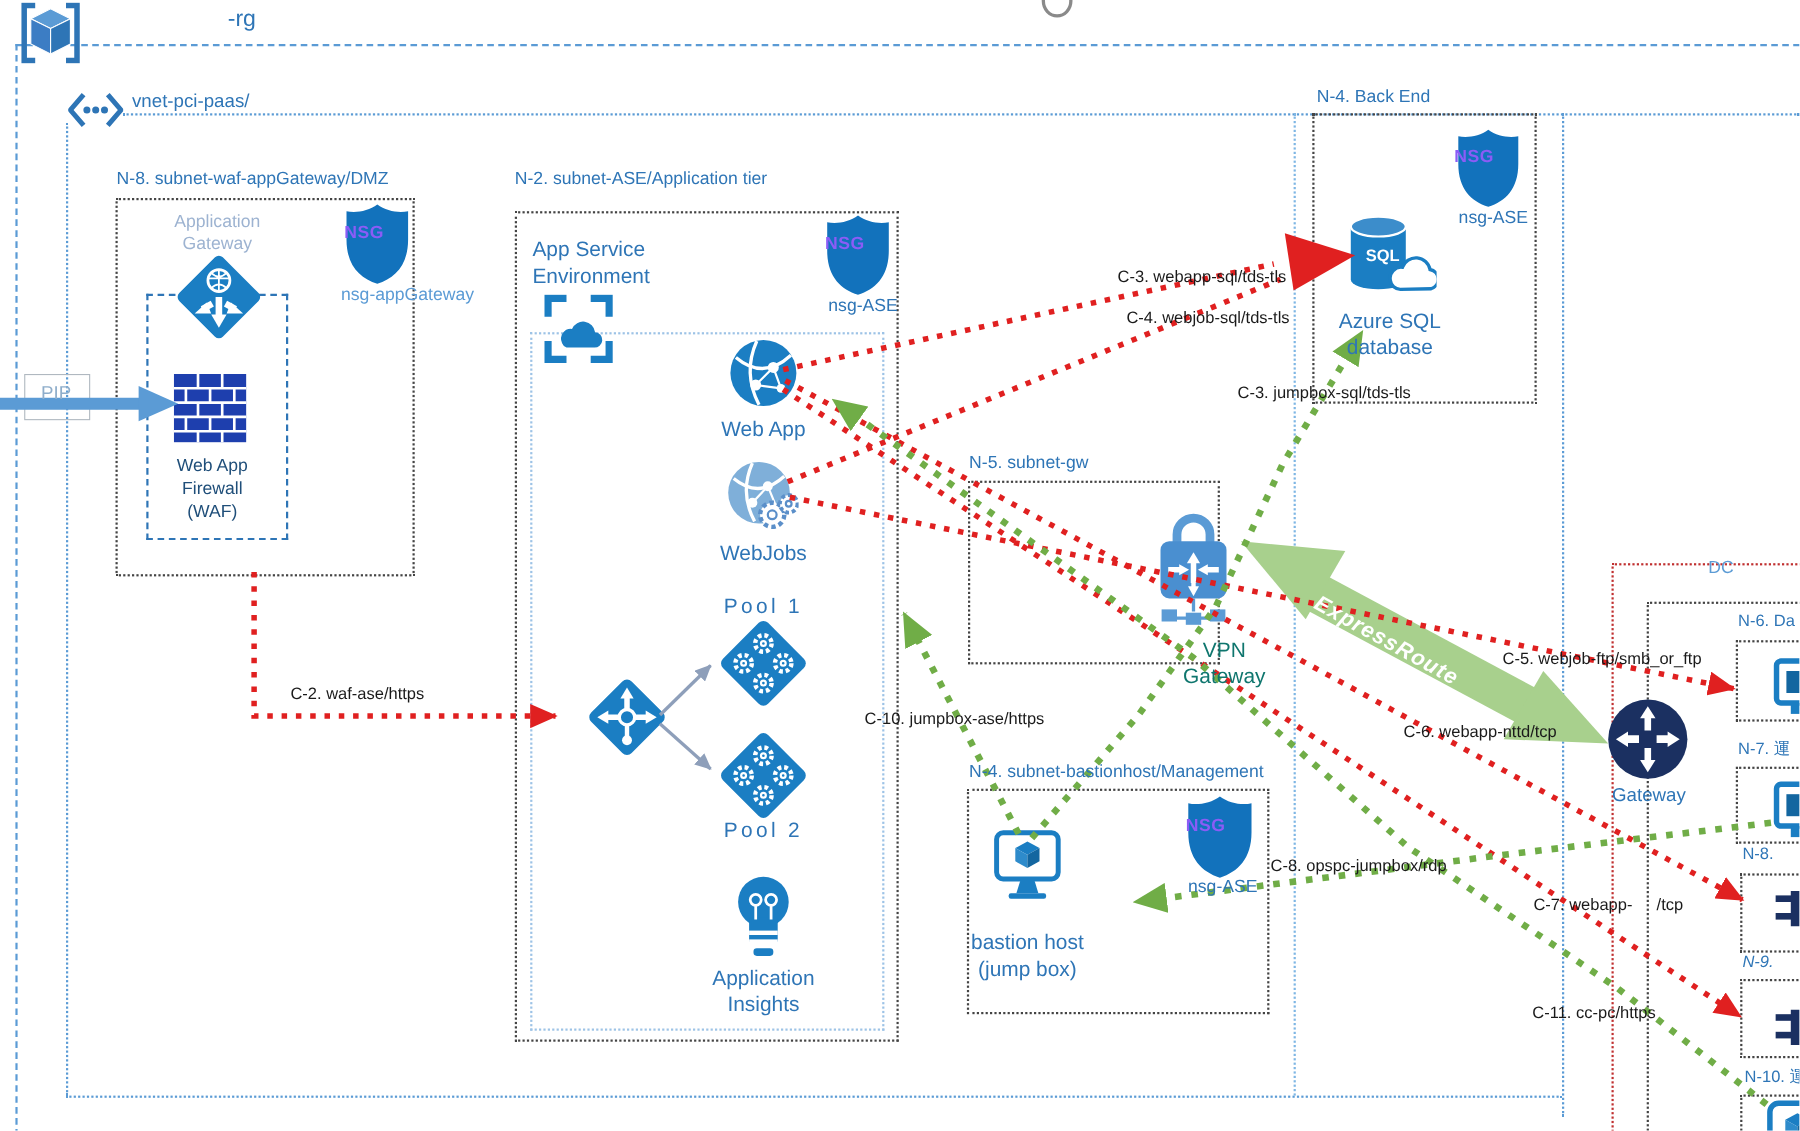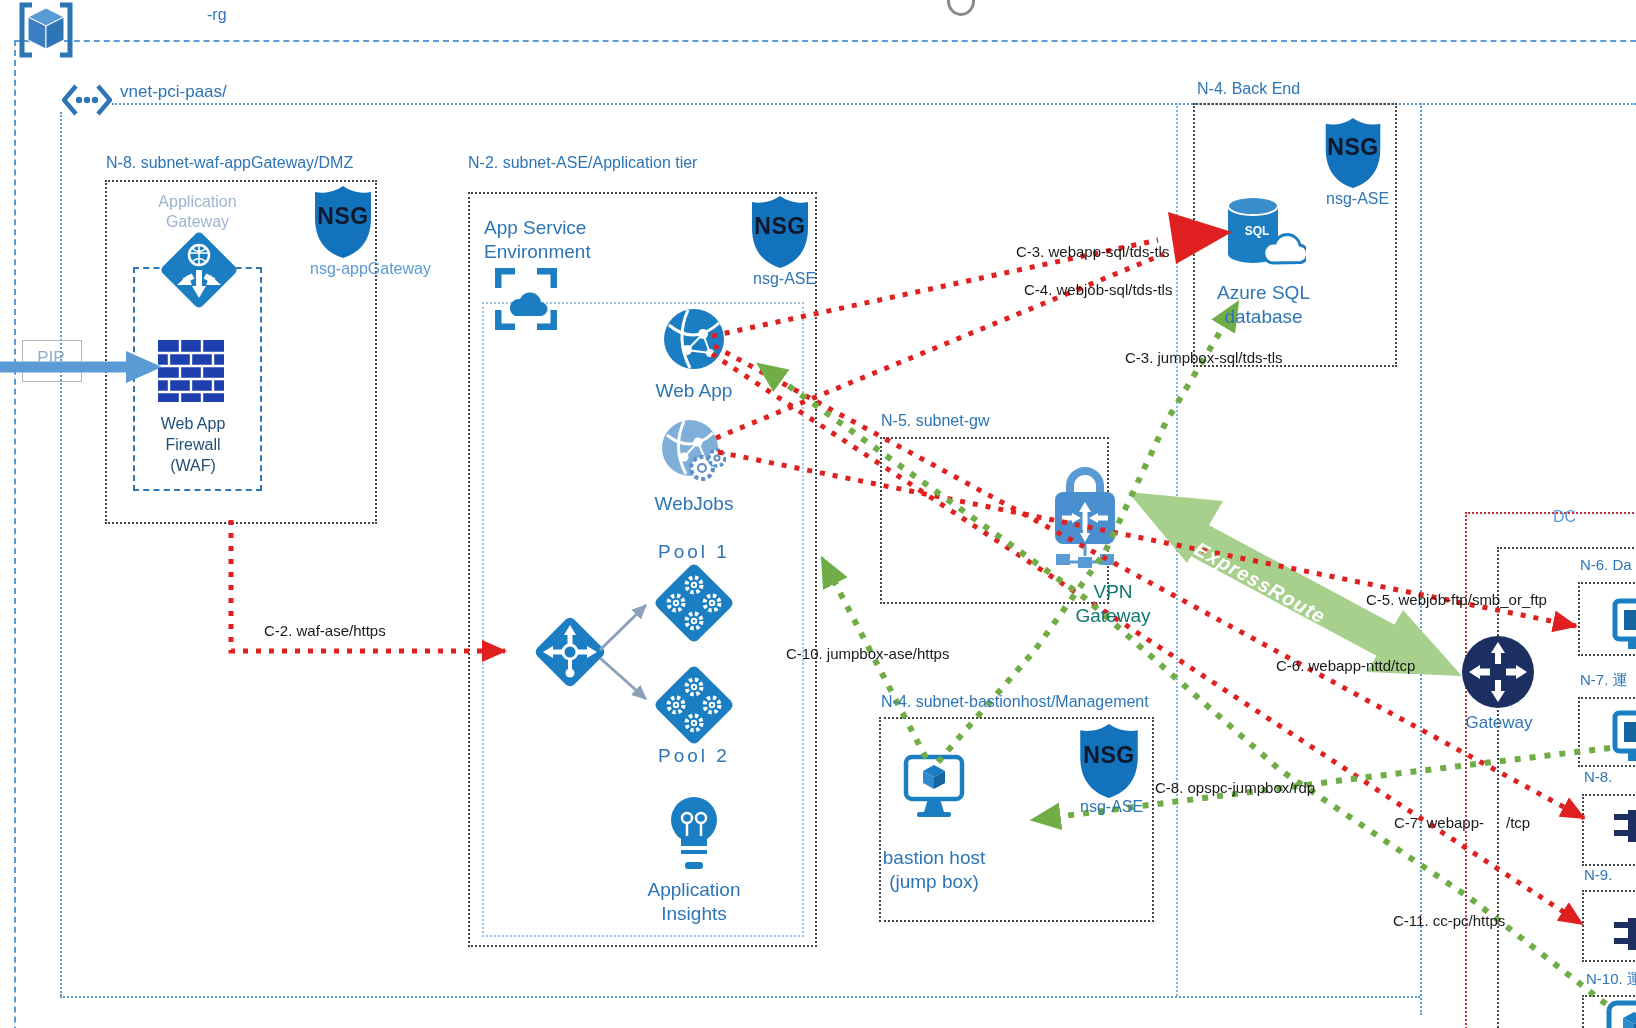--- a/index.html
+++ b/index.html
@@ -4,21 +4,21 @@
 <style>
   html,body{margin:0;padding:0;background:#fff;}
   #canvas{position:relative;width:1636px;height:1028px;background:#fff;overflow:hidden;
           font-family:"Liberation Sans",sans-serif;}
   .abs{position:absolute;}
   .title{color:#2E75B6;font-size:16px;white-space:nowrap;}
   .lbl{color:#2E75B6;font-size:19px;text-align:center;line-height:1.25;}
   .lbl-light{color:#9DB3D1;font-size:16px;text-align:center;line-height:1.25;}
   .lbl-dark{color:#1F4E79;font-size:16px;text-align:center;line-height:1.3;}
   .clabel{color:#1a1a1a;font-size:15px;white-space:nowrap;}
-  .nsg-text{color:#0f172a;font-weight:bold;font-size:23px;text-align:center;letter-spacing:.5px;}
+  .nsg-text{color:#8b5cf6;font-weight:bold;font-size:16px;text-align:left;letter-spacing:.5px;}
   .spread{letter-spacing:3px;}
   .bk{border:2px dotted #444;}
   svg{display:block;}
   #lines{position:absolute;left:0;top:0;z-index:5;pointer-events:none;}
   .icon{z-index:3;}
   .box{z-index:1;}
   .txt{z-index:6;}
   #xr-label{z-index:6;color:#fff;font-size:20px;font-style:italic;font-weight:bold;
             transform:rotate(29deg);transform-origin:left center;letter-spacing:1px;}
 </style>
@@ -204,21 +204,21 @@
     <circle cx="17" cy="22" r="5" fill="none" stroke="#fff" stroke-width="2.5"></circle>
     <circle cx="31" cy="22" r="5" fill="none" stroke="#fff" stroke-width="2.5"></circle>
     <path d="M17,27 V40 M31,27 V40" stroke="#fff" stroke-width="2.5"></path>
   </svg>
 
   <svg class="abs icon" style="left:1226px;top:196px;" width="80" height="78" viewBox="0 0 80 78">
     <path d="M2,10 V58 a25,9 0 0 0 50,0 V10 Z" fill="#1B7EC3"></path>
     <ellipse cx="27" cy="10" rx="25" ry="9" fill="#3C8DCB" stroke="#fff" stroke-width="2"></ellipse>
     <path d="M20,39 a10,10 0 0 1 11,-12 a13,13 0 0 1 25,2 a9,9 0 0 1 1,17.5 L29,47 a9,9 0 0 1 -9,-8 Z" fill="#fff" stroke="#1B7EC3" stroke-width="3" transform="translate(18,20)"></path>
   </svg>
-  <div class="abs txt" style="left:1236px;top:224px;width:42px;text-align:center;color:#fff;font-weight:bold;font-size:12px;">SQL</div>
+  <div class="abs txt" style="left:1236px;top:224px;width:42px;text-align:center;color:#fff;font-weight:bold;font-size:15px;">SQL</div>
 
   <svg class="abs icon" style="left:1050px;top:458px;" width="70" height="120" viewBox="0 0 70 120">
     <path d="M20,36 V28 a15,15 0 0 1 30,0 V36" fill="none" stroke="#5B9BD5" stroke-width="8"></path>
     <rect x="5" y="34" width="60" height="52" rx="8" fill="#4A8FD0"></rect>
     <path d="M35,72 V52" stroke="#fff" stroke-width="5"></path>
       <polygon points="35,44 29,54 41,54" fill="#fff"></polygon>
     <path d="M12,60 H24" stroke="#fff" stroke-width="5"></path>
       <polygon points="31,60 22,55 22,65" fill="#fff"></polygon>
     <path d="M58,60 H46" stroke="#fff" stroke-width="5"></path>
       <polygon points="39,60 48,55 48,65" fill="#fff"></polygon>
@@ -318,21 +318,21 @@
     <g stroke="#70AD47" stroke-width="6" fill="none" stroke-dasharray="6 9">
       <path d="M938,762 L1035,650 L1105,552 L1166,422 L1238,302" marker-end="url(#mgreen)"></path>
       <path d="M926,758 L822,558" marker-end="url(#mgreen)"></path>
       <path d="M1610,748 L1360,778 L1032,820" marker-end="url(#mgreen)"></path>
       <path d="M1606,1004 L1470,898 L1280,770 L1085,598 L758,364" marker-end="url(#mgreen)"></path>
     </g>
   </svg>
 
   <div id="xr-label" class="abs" style="left:1196px;top:536px;width:200px;">ExpressRoute</div>
 
-  <div class="abs txt title" style="left:207px;top:6px;font-size:16px;">-rg</div>
+  <div class="abs txt title" style="left:207px;top:6px;font-size:21px;">-rg</div>
   <div class="abs txt title" style="left:120px;top:82px;font-size:17px;">vnet-pci-paas/</div>
   <div class="abs txt" style="left:22px;top:348px;width:58px;text-align:center;color:#8FAECB;font-size:17px;">PIP</div>
 
   <div class="abs txt title" style="left:106px;top:154px;">N-8. subnet-waf-appGateway/DMZ</div>
   <div class="abs txt lbl-light" style="left:140px;top:192px;width:115px;">Application Gateway</div>
   <div class="abs txt lbl-dark" style="left:143px;top:414px;width:100px;">Web App Firewall (WAF)</div>
   <div class="abs txt" style="left:310px;top:260px;color:#5B9BD5;font-size:16px;white-space:nowrap;">nsg-appGateway</div>
 
   <div class="abs txt title" style="left:468px;top:154px;">N-2. subnet-ASE/Application tier</div>
   <div class="abs txt lbl" style="left:472px;top:216px;width:130px;text-align:left;padding-left:12px;">App Service Environment</div>
@@ -352,21 +352,21 @@
   <div class="abs txt" style="left:1326px;top:190px;color:#2E75B6;font-size:16px;white-space:nowrap;">nsg-ASE</div>
 
   <div class="abs txt title" style="left:881px;top:412px;">N-5. subnet-gw</div>
   <div class="abs txt lbl" style="left:1072px;top:580px;width:82px;color:#0f766e;">VPN Gateway</div>
 
   <div class="abs txt title" style="left:1553px;top:508px;color:#5B9BD5;">DC</div>
   <div class="abs txt lbl" style="left:1458px;top:712px;width:82px;font-size:17px;">Gateway</div>
   <div class="abs txt title" style="left:1580px;top:556px;font-size:15px;">N-6. Da</div>
   <div class="abs txt title" style="left:1580px;top:671px;font-size:15px;">N-7. 運</div>
   <div class="abs txt title" style="left:1584px;top:768px;font-size:15px;">N-8.</div>
-  <div class="abs txt title" style="left:1584px;top:866px;font-size:15px;">N-9.</div>
+  <div class="abs txt title" style="left:1584px;top:866px;font-size:15px;font-style:italic;">N-9.</div>
   <div class="abs txt title" style="left:1586px;top:970px;font-size:15px;">N-10. 運</div>
 
   <div class="abs txt clabel" style="left:264px;top:622px;">C-2. waf-ase/https</div>
   <div class="abs txt clabel" style="left:1016px;top:243px;">C-3. webapp-sql/tds-tls</div>
   <div class="abs txt clabel" style="left:1024px;top:281px;">C-4. webjob-sql/tds-tls</div>
   <div class="abs txt clabel" style="left:1366px;top:591px;">C-5. webjob-ftp/smb_or_ftp</div>
   <div class="abs txt clabel" style="left:1276px;top:657px;">C-6. webapp-nttd/tcp</div>
   <div class="abs txt clabel" style="left:1394px;top:814px;">C-7. webapp-</div>
   <div class="abs txt clabel" style="left:1506px;top:814px;">/tcp</div>
   <div class="abs txt clabel" style="left:1155px;top:779px;">C-8. opspc-jumpbox/rdp</div>

